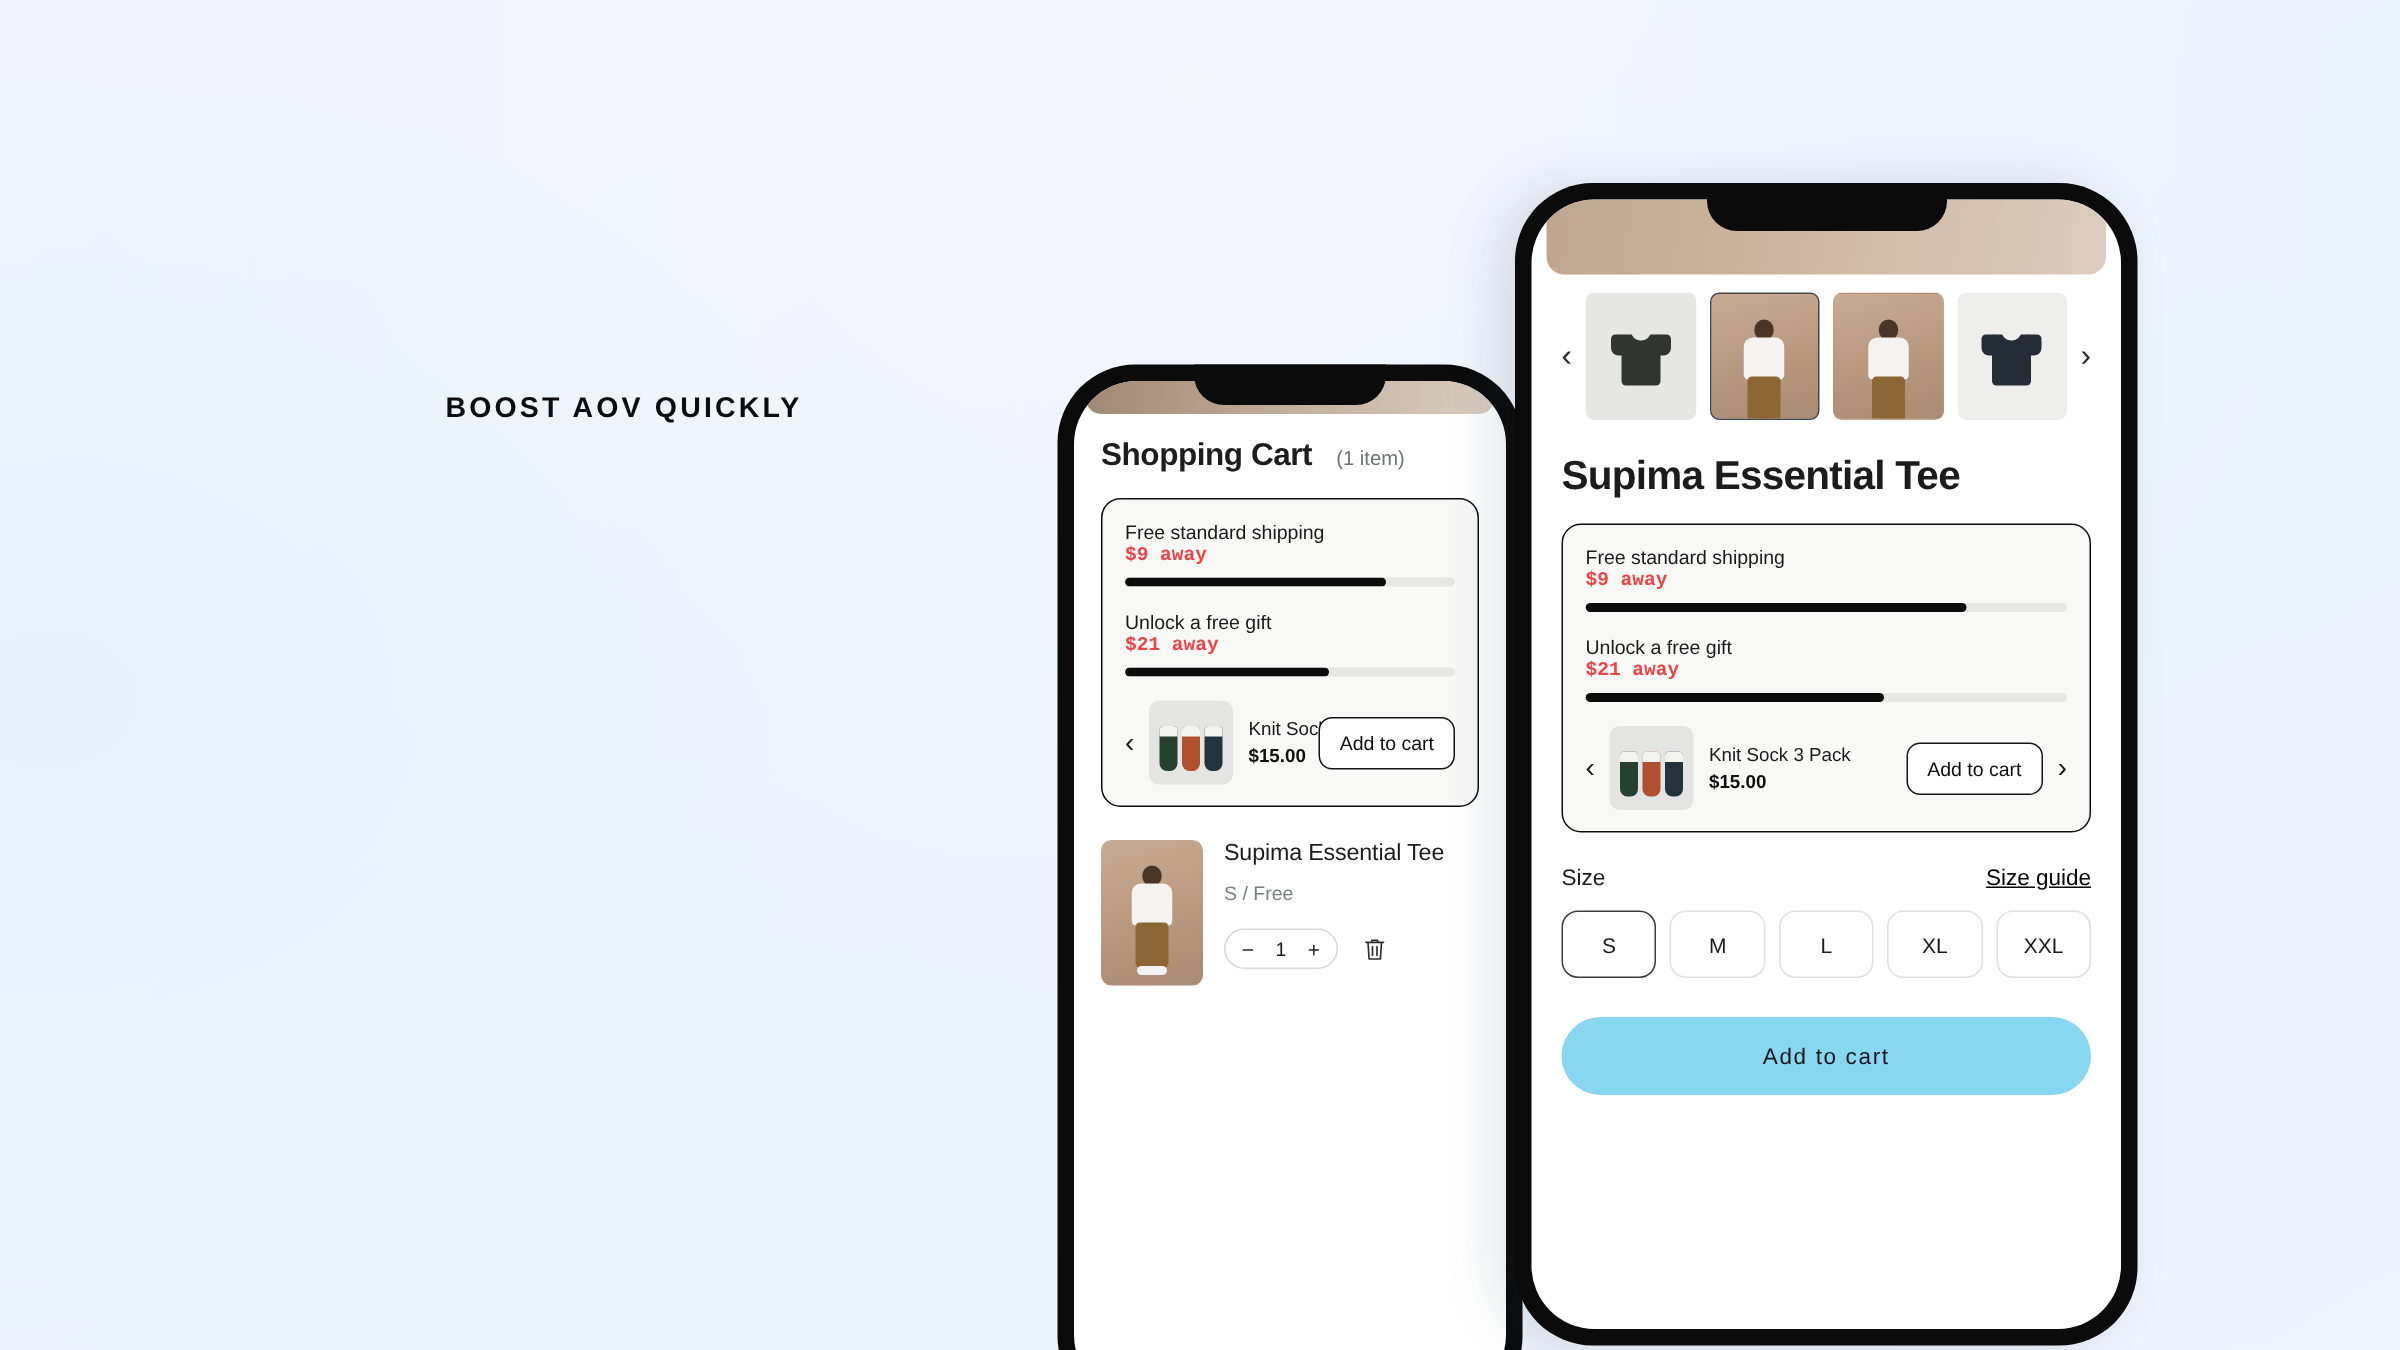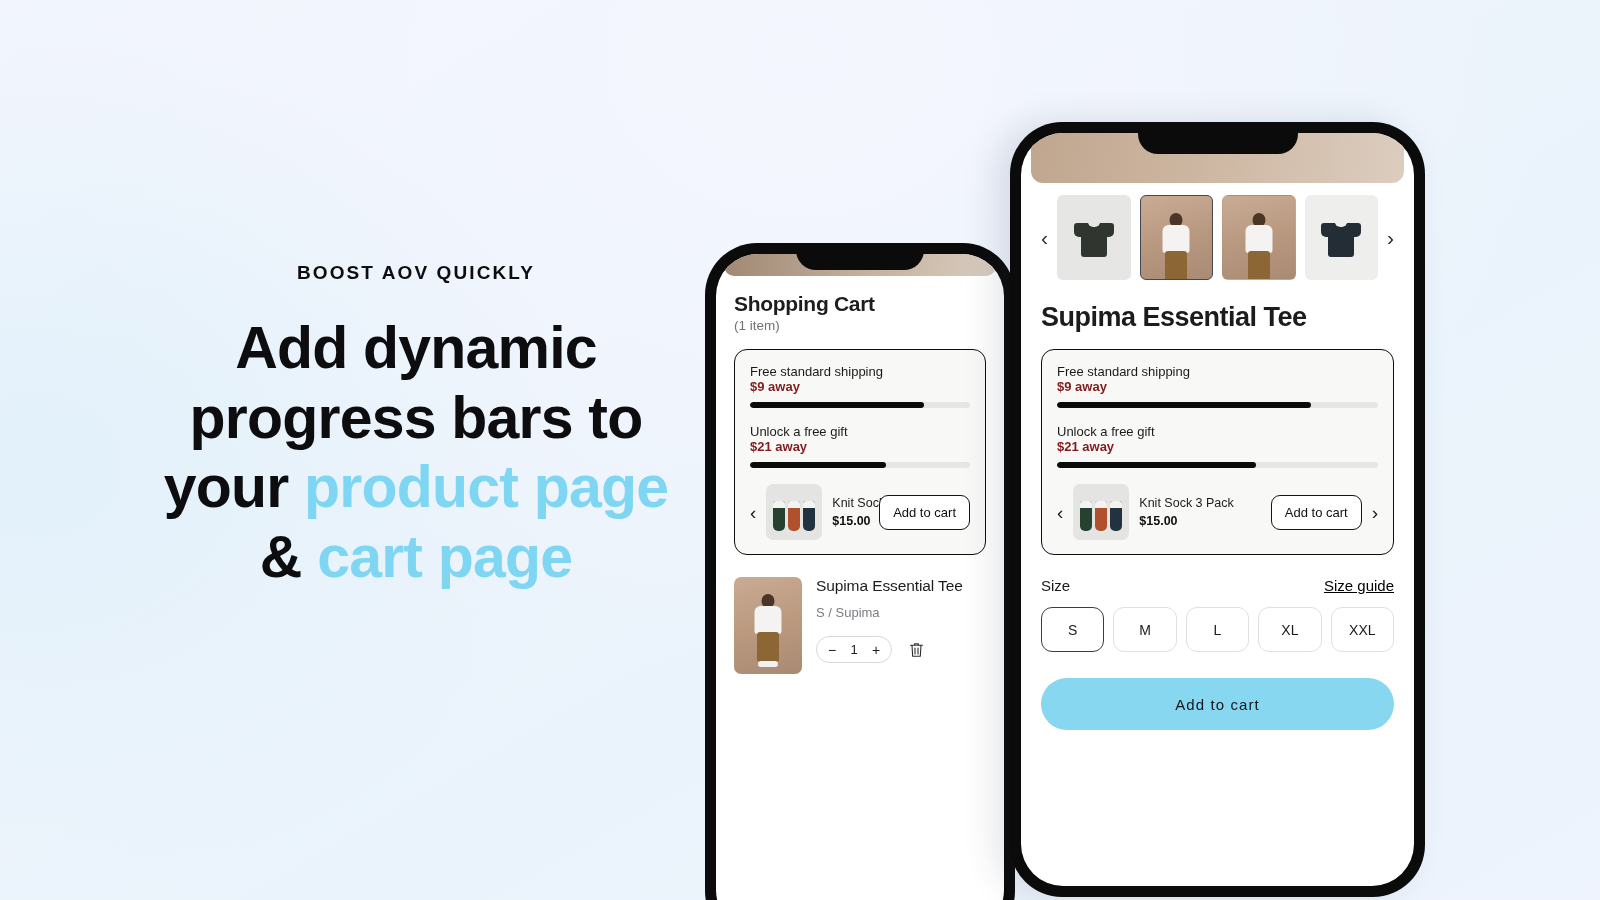--- a/index.html
+++ b/index.html
@@ -87,23 +87,22 @@
     background: linear-gradient(100deg, #a08873 0%, #c5b2a0 55%, #d9cdc0 100%);
     border-radius: 0 0 10px 10px;
     margin: 0 8px;
   }
 
   .cart-body { padding: 16px 18px 0 18px; }
 
   .cart-title-row {
     display: flex;
     align-items: baseline;
-    gap: 2px;
+    gap: 16px;
     margin-bottom: 16px;
-    flex-direction: column;
   }
   .cart-title {
     font-size: 21px;
     font-weight: bold;
     color: #1d1d20;
     letter-spacing: -0.3px;
   }
   .cart-count {
     font-size: 13.5px;
     color: #6f7276;
@@ -123,22 +122,23 @@
     margin-bottom: 8px;
     flex-direction: column;
   }
   .promo-label {
     font-size: 13px;
     color: #1b1b1d;
   }
   .promo-away {
     font-size: 13px;
     font-weight: bold;
-    color: #7f1d1d;
+    color: #ef4444;
     white-space: nowrap;
+    font-family: Liberation Mono, monospace;
   }
   .track {
     height: 6px;
     background: #e6e6e4;
     border-radius: 4px;
     overflow: hidden;
     margin-bottom: 16px;
   }
   .track .fill {
     height: 100%;
@@ -406,26 +406,20 @@
     letter-spacing: 1.1px;
     font-family: inherit;
     cursor: pointer;
   }
 </style>
 </head>
 <body>
 
 <div class="copy">
   <div class="eyebrow">BOOST AOV QUICKLY</div>
-  <h1 class="headline">
-    <span>Add dynamic</span><br>
-    <span>progress bars to</span><br>
-    <span>your </span><span class="accent">product page</span><br>
-    <span>&amp; </span><span class="accent">cart page</span>
-  </h1>
 </div>
 
 <div class="phone" id="phone-cart">
   <div class="notch"></div>
   <div class="phone-screen">
     <div class="hero-strip"></div>
 
     <div class="cart-body">
       <div class="cart-title-row">
         <span class="cart-title">Shopping Cart</span>
@@ -466,21 +460,21 @@
 
       <div class="cart-item">
         <div class="cart-item-img">
           <div class="model m-head"></div>
           <div class="model m-torso"></div>
           <div class="model m-legs"></div>
           <div class="model m-shoe"></div>
         </div>
         <div>
           <div class="ci-name">Supima Essential Tee</div>
-          <div class="ci-variant">S / Supima</div>
+          <div class="ci-variant">S / Free</div>
           <div class="ci-controls">
             <div class="stepper">
               <button>−</button>
               <span class="qty">1</span>
               <button>+</button>
             </div>
             <svg class="trash-icon" width="17" height="18" viewBox="0 0 17 18" fill="none">
               <path d="M2.6 4.2h11.8M6.6 4.2V2.8h3.8v1.4M4 4.2l.7 11.1h7.6L13 4.2M7 7v6M10 7v6" stroke="#2b2b2e" stroke-width="1.1" stroke-linecap="round" stroke-linejoin="round"></path>
             </svg>
           </div>

